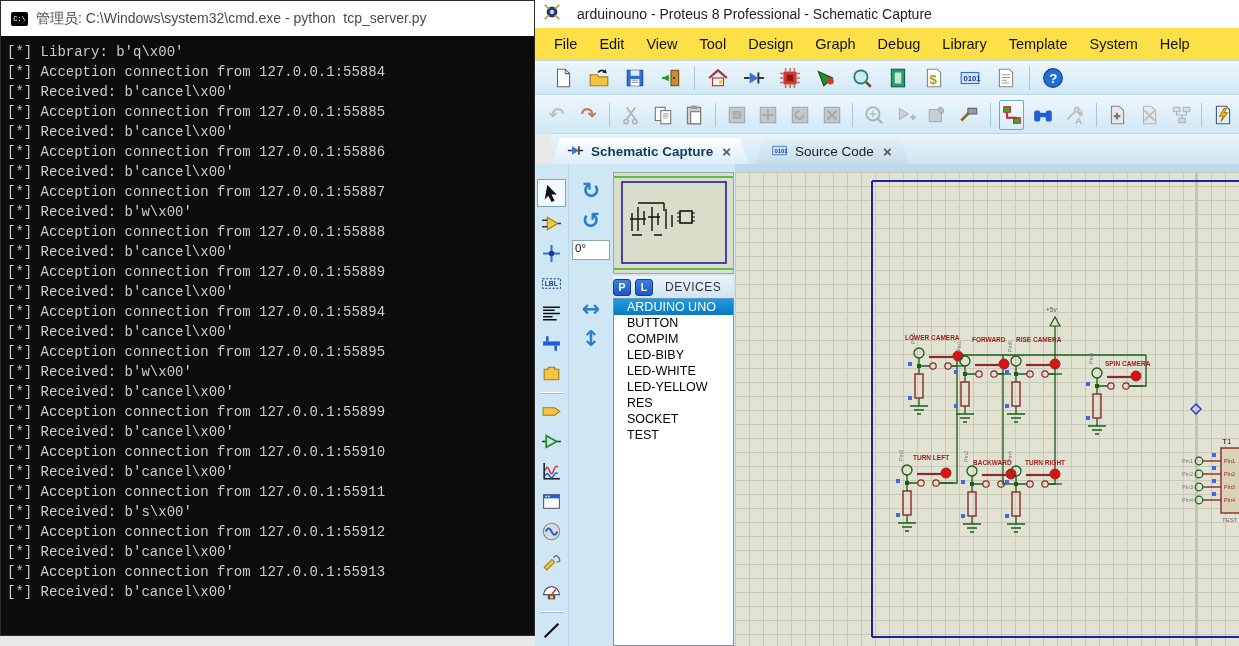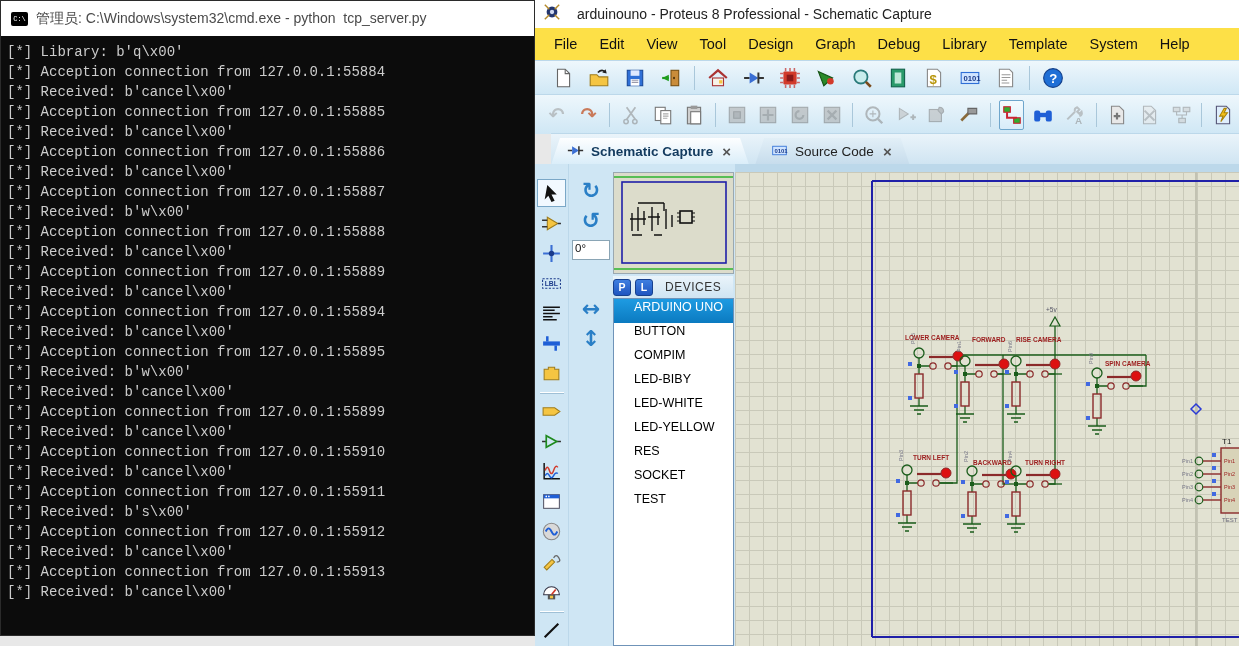--- a/index.html
+++ b/index.html
@@ -38,21 +38,21 @@
   #orient-bar{left:568px;top:164px;width:44px;bottom:0;background:#cfe6f4;display:flex;flex-direction:column;align-items:center;padding-top:12px;border-left:1px solid #bcd8ea;}
   #orient-bar .tbtn .g{font-size:22px;color:#2a7fc6;}
   #angle-box{width:32px;height:16px;background:#fff;border:1px solid #8aa5b5;font-size:11.5px;color:#111;padding:1px 2px;margin:4px 0 34px 0;}
   
   #panel-col{left:612px;top:164px;width:123px;bottom:0;background:#cfe6f4;border-right:2px solid #9db8c8;}
   #overview{position:absolute;left:1px;top:8px;width:119px;height:100px;background:#dcdccb;border:1px solid #9aa8b0;}
   #dev-header{position:absolute;left:1px;top:112px;width:120px;height:22px;display:flex;align-items:center;gap:4px;background:linear-gradient(#eaf4fa,#cfe4f2);}
   .pl-btn{width:16px;height:15px;background:linear-gradient(#3f7fe0,#1f55c0);border-radius:3px;color:#fff;font-size:10.5px;font-weight:bold;display:flex;align-items:center;justify-content:center;border:1px solid #16408e;}
   #dev-title{font-size:12px;color:#333;letter-spacing:.5px;margin-left:8px;}
   #dev-list{position:absolute;left:1px;top:134px;width:119px;bottom:0;background:#ffffff;border:1px solid #6f93b8;overflow:hidden;}
-  .dev-row{height:24px;line-height:16px;font-size:12.5px;color:#000;padding-left:20px;white-space:nowrap;}
+  .dev-row{height:16px;line-height:16px;font-size:12.5px;color:#000;padding-left:13px;white-space:nowrap;}
   .dev-row.sel{background:linear-gradient(#1e9be2,#0b7ac0);color:#fff;}
   
   #canvas-strip{left:735px;top:164px;right:0;height:8px;background:#bcd8ea;}
   #canvas{left:735px;top:172px;right:0;bottom:0;background-color:#e2e2d2;
       background-image:linear-gradient(#c9c9b9 1px,transparent 1px),linear-gradient(90deg,#c9c9b9 1px,transparent 1px);
       background-size:14px 14px;padding-left:16px;}
   #canvas svg{position:absolute;left:0;top:0;}
 
   
   #cmd{left:0;top:0;width:535px;height:636px;background:#0c0c0c;border:1px solid #2b2b2b;box-sizing:border-box;z-index:50;}

